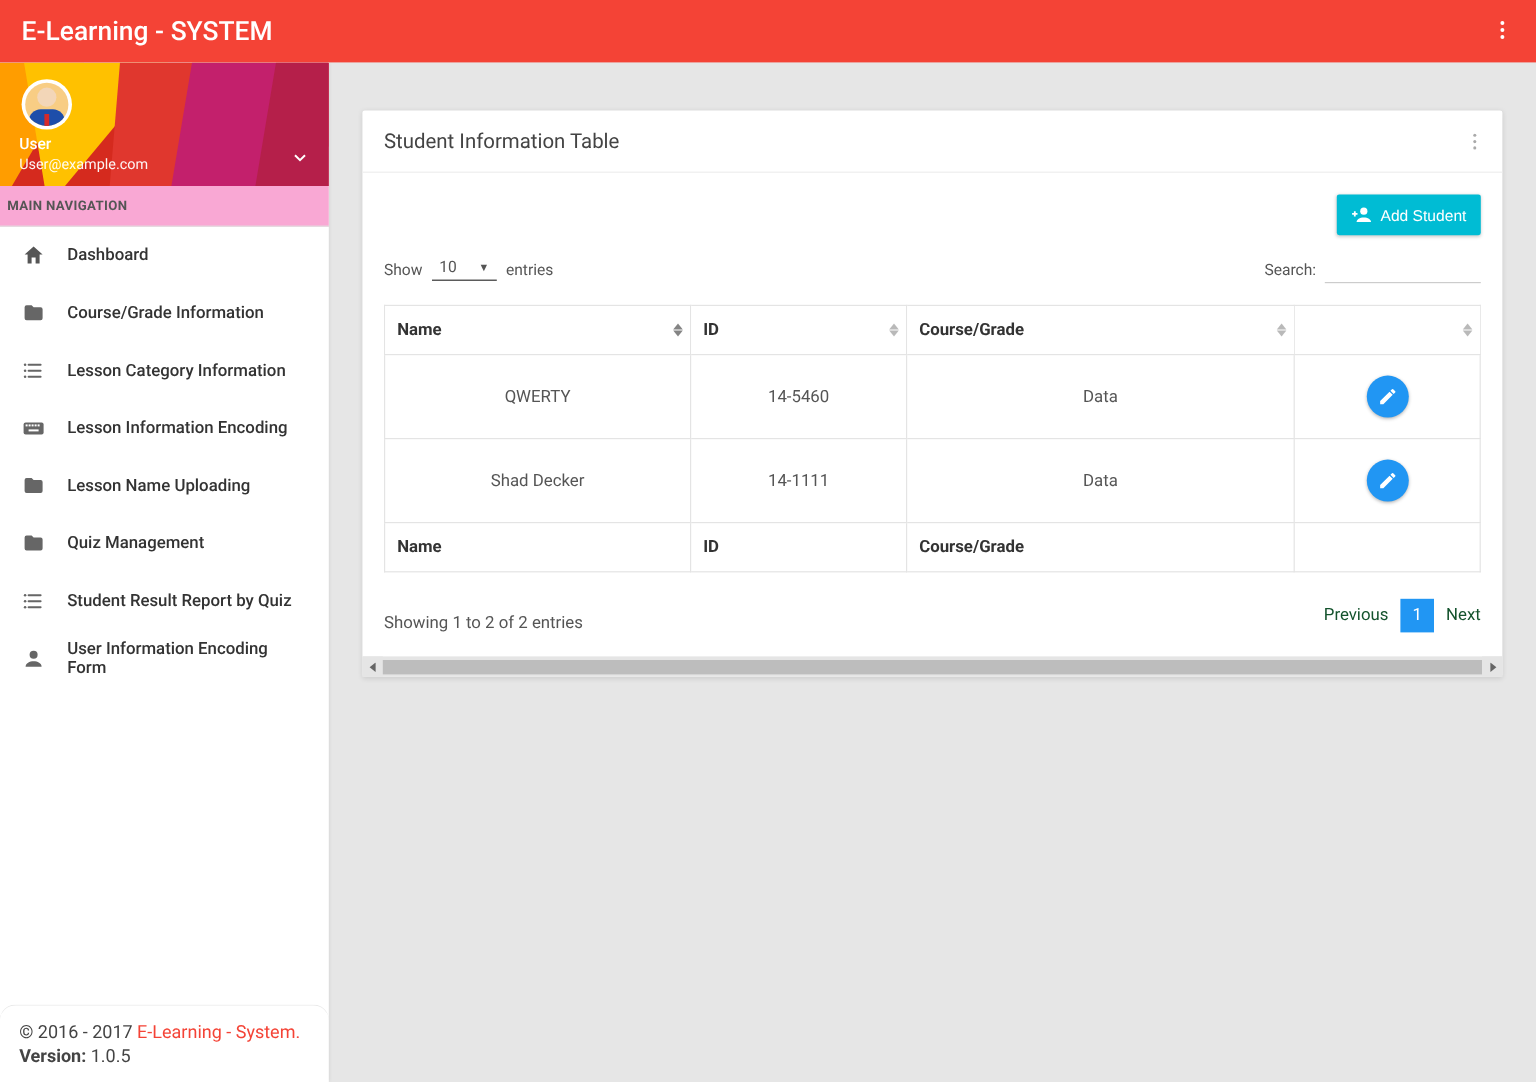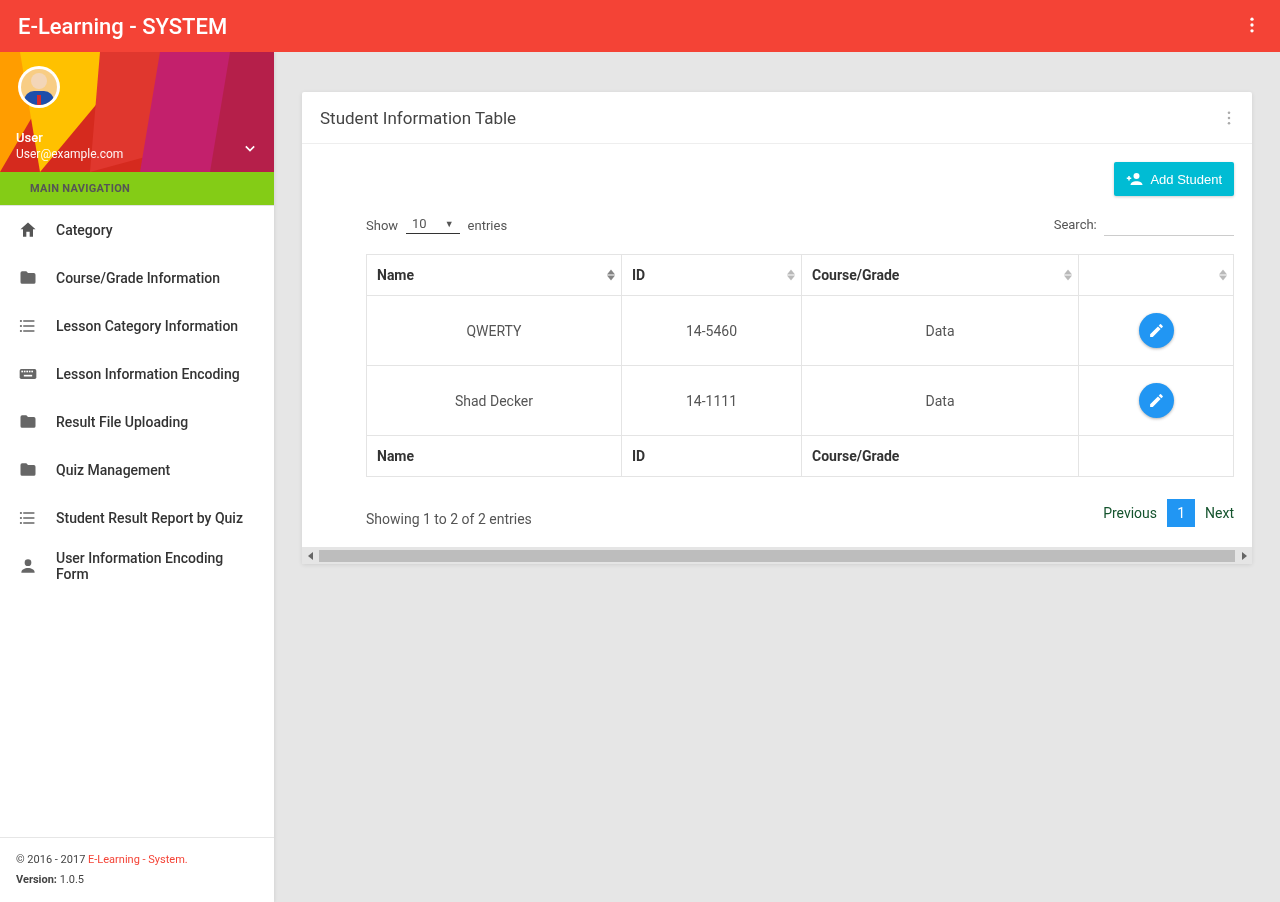--- a/index.html
+++ b/index.html
@@ -3,47 +3,47 @@
 <meta charset="utf-8">
 <style>
   * { box-sizing: border-box; margin:0; padding:0; }
   html, body { width:1280px; height:902px; font-family: Roboto, Arial, sans-serif; background:#e6e6e6; overflow:hidden; }
   .topbar { height:52px; background:#f44336; display:flex; align-items:center; padding:0 18px; color:#fff; position:relative; }
   .topbar .title { font-size:22px; font-weight:500; }
   .topbar .top-more { position:absolute; right:18px; top:15px; cursor:pointer; }
 
   .layout { display:flex; height:calc(902px - 52px); }
   .sidebar { width:274px; background:#fff; display:flex; flex-direction:column; box-shadow: 1px 0 3px rgba(0,0,0,0.08);}
-  .sidebar-header { height:120px; position:relative; color:#fff; overflow:hidden; }
+  .sidebar-header { height:103px; position:relative; color:#fff; overflow:hidden; }
   .sidebar-bg { position:absolute; inset:0; }
   .avatar { width:42px; height:42px; border-radius:50%; background:#fff; position:absolute; top:14px; left:18px; display:flex; align-items:center; justify-content:center; }
   .avatar-inner { width:36px; height:36px; border-radius:50%; background:linear-gradient(#f8cd84,#f8cd84); position:relative; overflow:hidden;}
   .avatar-face { width:16px; height:16px; border-radius:50%; background:#f3d6b8; position:absolute; top:4px; left:10px; }
   .avatar-body { width:30px; height:20px; border-radius:10px 10px 0 0; background:#1e4eaa; position:absolute; bottom:-6px; left:3px;}
   .avatar-tie { width:4px; height:12px; background:#d62a2a; position:absolute; bottom:-2px; left:16px;}
   .sidebar-user { position:absolute; bottom:10px; left:16px; font-size:13px; line-height:16px; }
   .sidebar-user .name { font-weight:500; font-size:13px; }
   .sidebar-user .email { font-size:12px; opacity:0.95; }
   .sidebar-chevron { position:absolute; right:14px; bottom:14px; }
 
-  .section-label { background:#84cc16; color:#555; font-size:11px; font-weight:700; padding:10px 30px; letter-spacing:.3px; border-bottom:1px solid #e2e2e2;}
+  .section-label { background:#f9a8d4; color:#555; font-size:11px; font-weight:700; padding:10px 6px; letter-spacing:.3px; border-bottom:1px solid #e2e2e2;}
   .nav { flex:1; overflow:auto; }
   .nav-item { display:flex; align-items:center; height:48px; padding:0 18px; gap:18px; color:#333; font-size:14px; cursor:pointer; font-weight:500; }
   .nav-item.active { color:#f44336; }
   .nav-item svg { width:20px; height:20px; flex:none; }
-  .sidebar-footer { border-top:1px solid #e6e6e6; padding:12px 16px; font-size:11px; color:#444; line-height:20px; }
+  .sidebar-footer { border-top:1px solid #e6e6e6; padding:12px 16px; font-size:15px; color:#444; line-height:20px;border-radius:13px; }
   .sidebar-footer a { color:#f44336; text-decoration:none; }
 
   .main { flex:1; display:flex; flex-direction:column; }
   .content-pad { padding:40px 28px 0 28px; }
   .card { background:#fff; border-radius:2px; box-shadow:0 1px 4px rgba(0,0,0,0.1); }
   .card-header { height:52px; display:flex; align-items:center; padding:15px 18px; border-bottom:1px solid #eee; position:relative; }
   .card-title { font-size:17px; color:#444; }
   .card-more { position:absolute; right:14px; top:17px; cursor:pointer;}
-  .card-body { padding:18px 18px 2px 18px;margin-left:46px; }
+  .card-body { padding:18px 18px 2px 18px; }
 
   .row-top { display:flex; justify-content:flex-end; padding-bottom:12px;}
   .btn-add { background:#00bcd4; color:#fff; border:none; height:34px; padding:0 12px; border-radius:2px; font-size:13px; font-weight:500; display:inline-flex; align-items:center; gap:6px; cursor:pointer; box-shadow:0 1px 3px rgba(0,0,0,.2)}
   .btn-add svg { width:18px; height:18px; }
 
   .row-controls { display:flex; justify-content:space-between; align-items:center; padding:6px 0 18px 0; font-size:13px; color:#555;}
   .row-controls .left { display:flex; align-items:center; gap:8px;}
   .select-wrap { display:inline-flex; align-items:center; border-bottom:1px solid #333; padding:0 6px 2px 6px; cursor:pointer; gap:18px; font-size:13px;text-align:center; }
   .select-wrap .caret { font-size:9px; }
   .search-input { border:none; border-bottom:1px solid #ccc; padding:3px 0; font-size:13px; width:130px; outline:none; margin-left:4px; }
@@ -117,21 +117,21 @@
       </div>
     </div>
 
     <div class="section-label">MAIN NAVIGATION</div>
 
     <div class="nav">
       <div class="nav-item">
         <svg viewBox="0 0 24 24">
             <path fill="#555" d="M12 3l9 8h-3v9h-4v-6H10v6H6v-9H3z"></path>
           </svg>
-        <span>Category</span>
+        <span>Dashboard</span>
       </div>
       <div class="nav-item">
         <svg viewBox="0 0 24 24">
             <path fill="#666" d="M3 6a2 2 0 012-2h5l2 2h7a2 2 0 012 2v9a2 2 0 01-2 2H5a2 2 0 01-2-2z"></path>
           </svg>
         <span>Course/Grade Information</span>
       </div>
       <div class="nav-item">
         <svg viewBox="0 0 24 24">
             <path stroke="#666" stroke-width="2" stroke-linecap="round" d="M7 6h12M7 12h12M7 18h12"></path>
@@ -150,21 +150,21 @@
             <rect x="13" y="8" width="2" height="2" fill="#fff"></rect>
             <rect x="16" y="8" width="2" height="2" fill="#fff"></rect>
             <rect x="7" y="13" width="10" height="2" fill="#fff"></rect>
           </svg>
         <span>Lesson Information Encoding</span>
       </div>
       <div class="nav-item">
         <svg viewBox="0 0 24 24">
             <path fill="#666" d="M3 6a2 2 0 012-2h5l2 2h7a2 2 0 012 2v9a2 2 0 01-2 2H5a2 2 0 01-2-2z"></path>
           </svg>
-        <span>Result File Uploading</span>
+        <span>Lesson Name Uploading</span>
       </div>
       <div class="nav-item">
         <svg viewBox="0 0 24 24">
             <path fill="#666" d="M3 6a2 2 0 012-2h5l2 2h7a2 2 0 012 2v9a2 2 0 01-2 2H5a2 2 0 01-2-2z"></path>
           </svg>
         <span>Quiz Management</span>
       </div>
       <div class="nav-item">
         <svg viewBox="0 0 24 24">
             <path stroke="#666" stroke-width="2" stroke-linecap="round" d="M7 6h12M7 12h12M7 18h12"></path>

